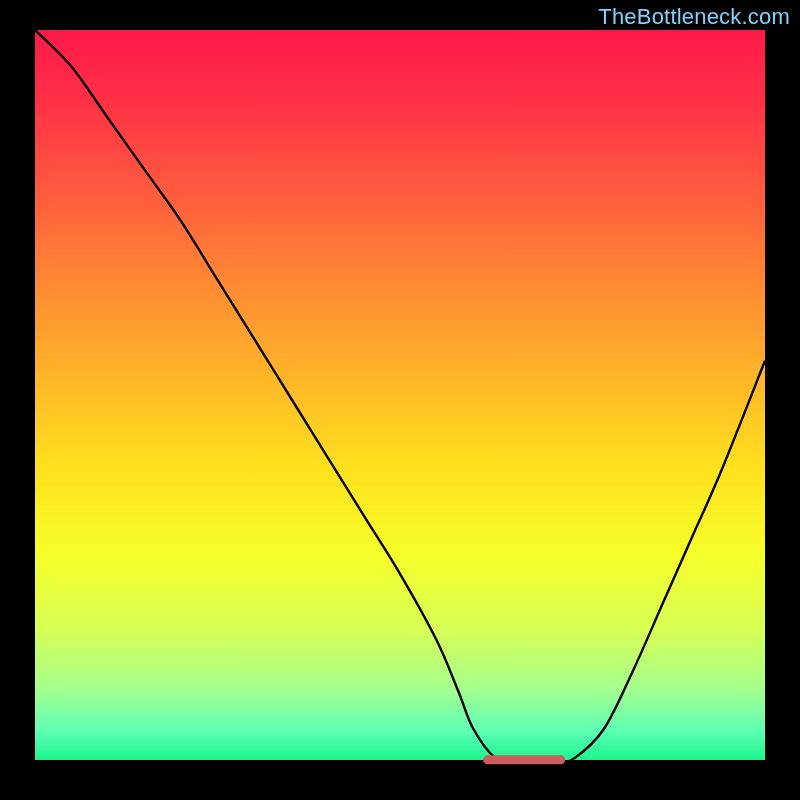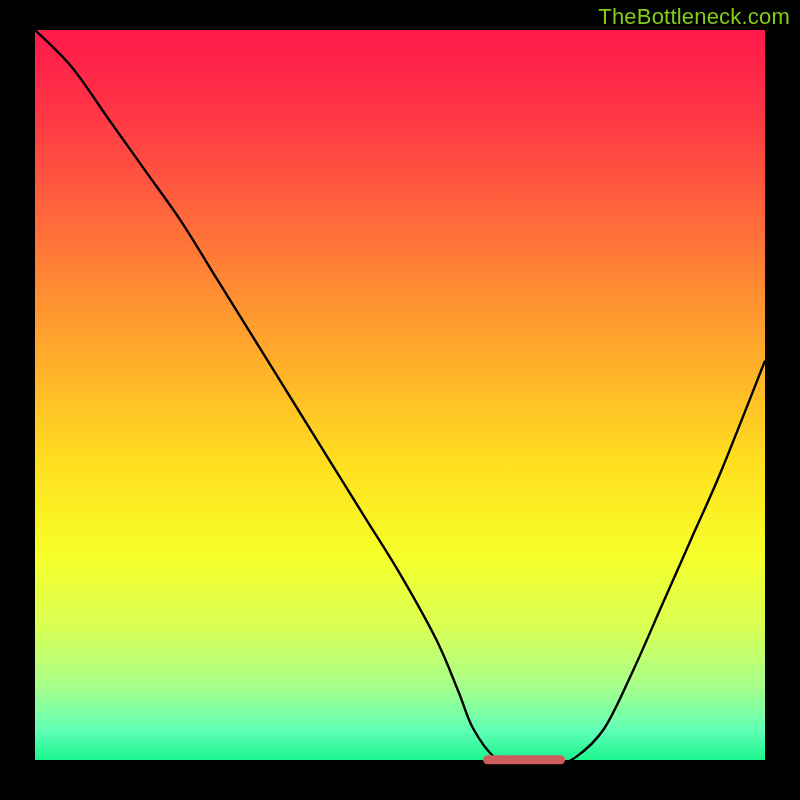--- a/index.html
+++ b/index.html
@@ -16,21 +16,21 @@
     width: 800px;
     height: 800px;
     background: #000;
   }
   .watermark {
     position: absolute;
     top: 4px;
     right: 10px;
     font-size: 22px;
     font-weight: 500;
-    color: #84cc16;
+    color: #7dd3fc;
     z-index: 10;
     letter-spacing: 0.2px;
   }
   .plot-area {
     position: absolute;
     left: 35px;
     top: 30px;
     width: 730px;
     height: 735px;
     overflow: hidden;

